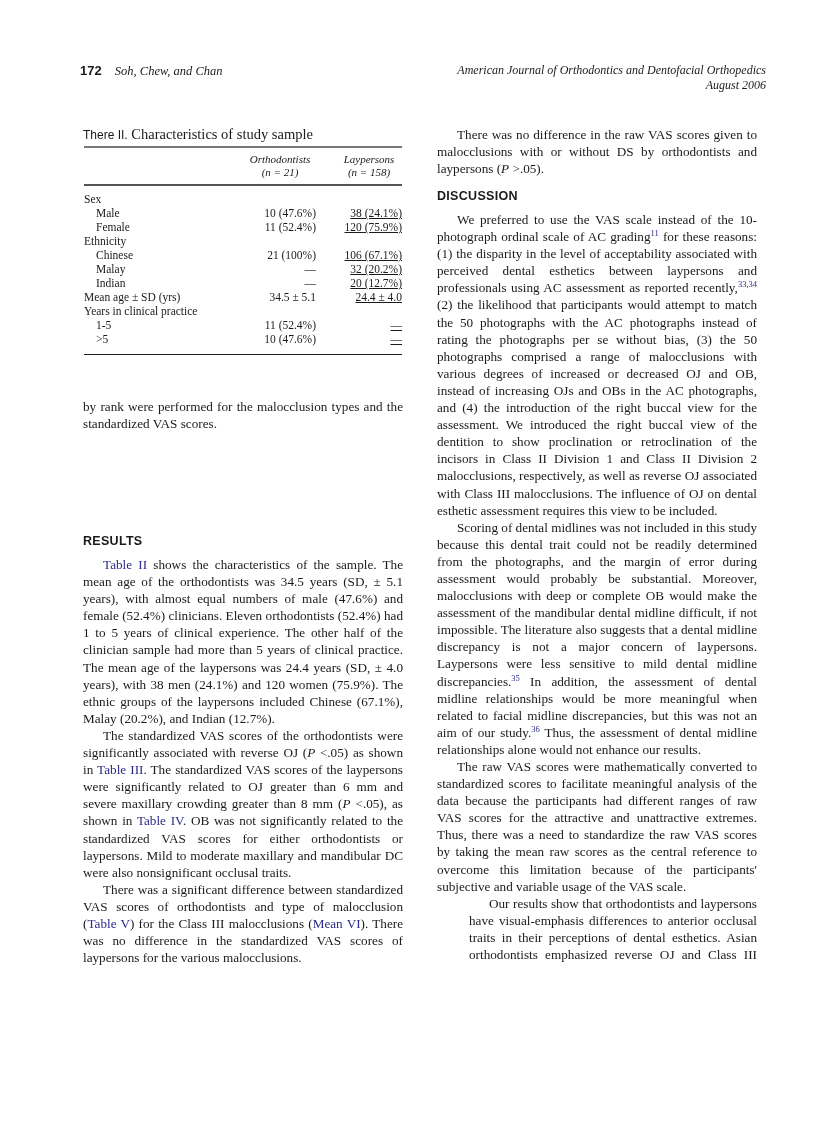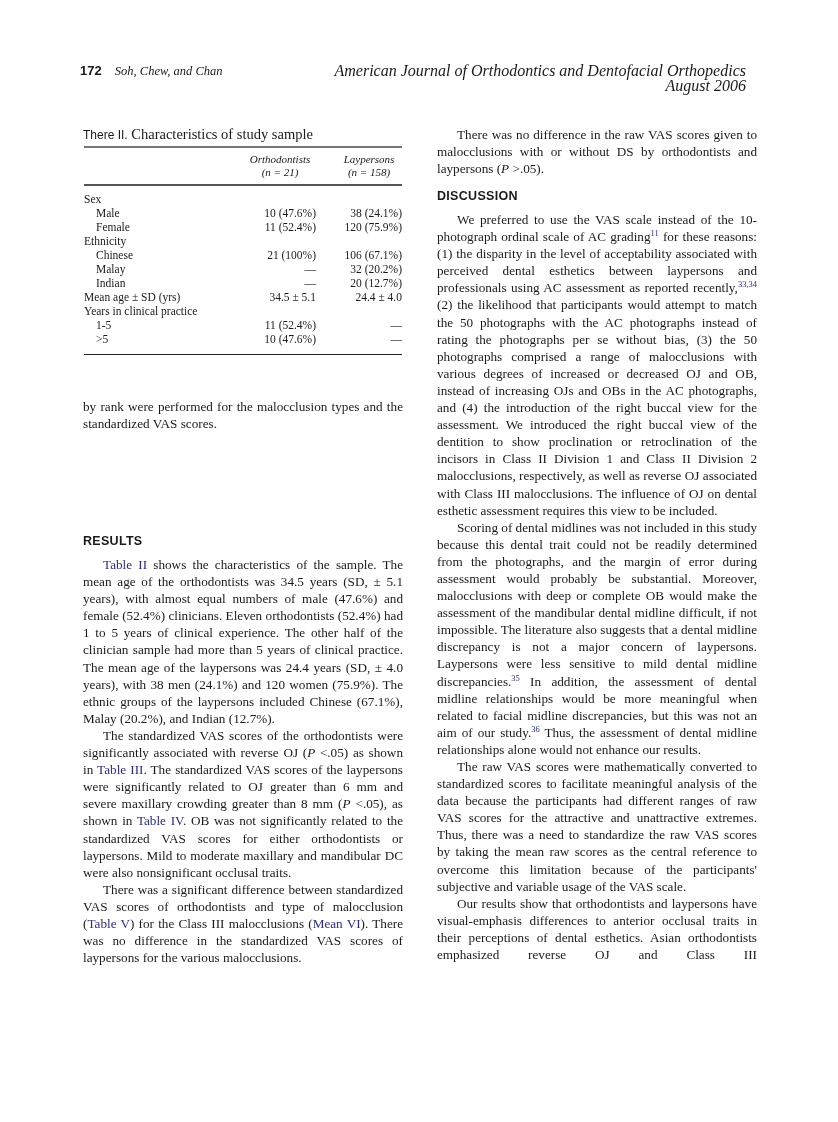--- a/index.html
+++ b/index.html
@@ -2,31 +2,31 @@
 <html><head>
 <meta charset="utf-8">
 <style>
   html, body { margin: 0; padding: 0; background: #ffffff; }
   body { width: 838px; height: 1122px; position: relative; overflow: hidden;
          font-family: "Liberation Serif", serif; color: #1a1a1a; }
   .abs { position: absolute; }
   .runhead-left { left: 80px; top: 63px; font-size: 12.5px; }
   .runhead-left .pg { font-family: "Liberation Sans", sans-serif; font-weight: bold; font-size: 13px; margin-right: 10px; }
   .runhead-left .au { font-style: italic; }
-  .runhead-right { right: 92px; top: 63px; text-align: right; font-style: italic; font-size: 16px; line-height: 15px; }
+  .runhead-right { right: 72px; top: 63px; text-align: right; font-style: italic; font-size: 12px; line-height: 15px; }
   .table-caption { left: 83px; top: 126px; font-size: 14.5px; }
   .table-caption .lbl { font-family: "Liberation Sans", sans-serif; font-size: 12px; }
   .rule { position: absolute; left: 84px; width: 318px; background: #777; }
   .tbl { position: absolute; left: 84px; width: 318px; font-size: 11.5px; }
   .th { position: absolute; top: 153px; font-style: italic; font-size: 11px; text-align: center; line-height: 13px; }
   .trow { position: absolute; left: 0; width: 318px; height: 14px; line-height: 14px; }
   .trow .c0 { position: absolute; left: 0; }
   .trow .c0.ind { left: 12px; }
   .trow .c1 { position: absolute; left: 162px; width: 70px; text-align: right; }
-  .trow .c2 { position: absolute; left: 250px; width: 68px; text-align: right; }
+  .trow .c2 { position: absolute; left: 250px; width: 68px; text-align: right; text-decoration: underline; }
   .col { position: absolute; width: 320px; font-size: 13.2px; line-height: 17.1px; text-align: justify; }
   .col p { margin: 0; text-indent: 20px; }
   .col p.noind { text-indent: 0; }
   .heading { font-family: "Liberation Sans", sans-serif; font-weight: bold; font-size: 12.5px; letter-spacing: 0.3px; }
   .link { color: #2b2a8a; }
   sup { font-size: 8.5px; line-height: 0; color: #2b2a8a; }
   i { font-style: italic; }
 </style>
 </head>
 <body>
@@ -129,14 +129,14 @@
 <div class="col" style="left:437px;top:126px;">
   <p><span>There was no difference in the raw VAS scores given to malocclusions with or without DS by orthodontists and laypersons (</span><i>P</i><span> &gt;.05).</span></p>
 </div>
 
 <div class="abs heading" style="left:437px;top:189px;">DISCUSSION</div>
 
 <div class="col" style="left:437px;top:211px;">
   <p><span>We preferred to use the VAS scale instead of the 10-photograph ordinal scale of AC grading</span><sup>11</sup><span> for these reasons: (1) the disparity in the level of acceptability associated with perceived dental esthetics between laypersons and professionals using AC assessment as reported recently,</span><sup>33,34</sup><span> (2) the likelihood that participants would attempt to match the 50 photographs with the AC photographs instead of rating the photographs per se without bias, (3) the 50 photographs comprised a range of malocclusions with various degrees of increased or decreased OJ and OB, instead of increasing OJs and OBs in the AC photographs, and (4) the introduction of the right buccal view for the assessment. We introduced the right buccal view of the dentition to show proclination or retroclination of the incisors in Class II Division 1 and Class II Division 2 malocclusions, respectively, as well as reverse OJ associated with Class III malocclusions. The influence of OJ on dental esthetic assessment requires this view to be included.</span></p>
   <p><span>Scoring of dental midlines was not included in this study because this dental trait could not be readily determined from the photographs, and the margin of error during assessment would probably be substantial. Moreover, malocclusions with deep or complete OB would make the assessment of the mandibular dental midline difficult, if not impossible. The literature also suggests that a dental midline discrepancy is not a major concern of laypersons. Laypersons were less sensitive to mild dental midline discrepancies.</span><sup>35</sup><span> In addition, the assessment of dental midline relationships would be more meaningful when related to facial midline discrepancies, but this was not an aim of our study.</span><sup>36</sup><span> Thus, the assessment of dental midline relationships alone would not enhance our results.</span></p>
   <p>The raw VAS scores were mathematically converted to standardized scores to facilitate meaningful analysis of the data because the participants had different ranges of raw VAS scores for the attractive and unattractive extremes. Thus, there was a need to standardize the raw VAS scores by taking the mean raw scores as the central reference to overcome this limitation because of the participants' subjective and variable usage of the VAS scale.</p>
-  <p style="text-align-last: justify;">Our results show that orthodontists and laypersons have visual-emphasis differences to anterior occlusal traits in their perceptions of dental esthetics. Asian orthodontists emphasized reverse OJ and Class III</p>
+  <p style="text-align-last: justify; margin-left: 32px;">Our results show that orthodontists and laypersons have visual-emphasis differences to anterior occlusal traits in their perceptions of dental esthetics. Asian orthodontists emphasized reverse OJ and Class III</p>
 </div>
 
 </body></html>

